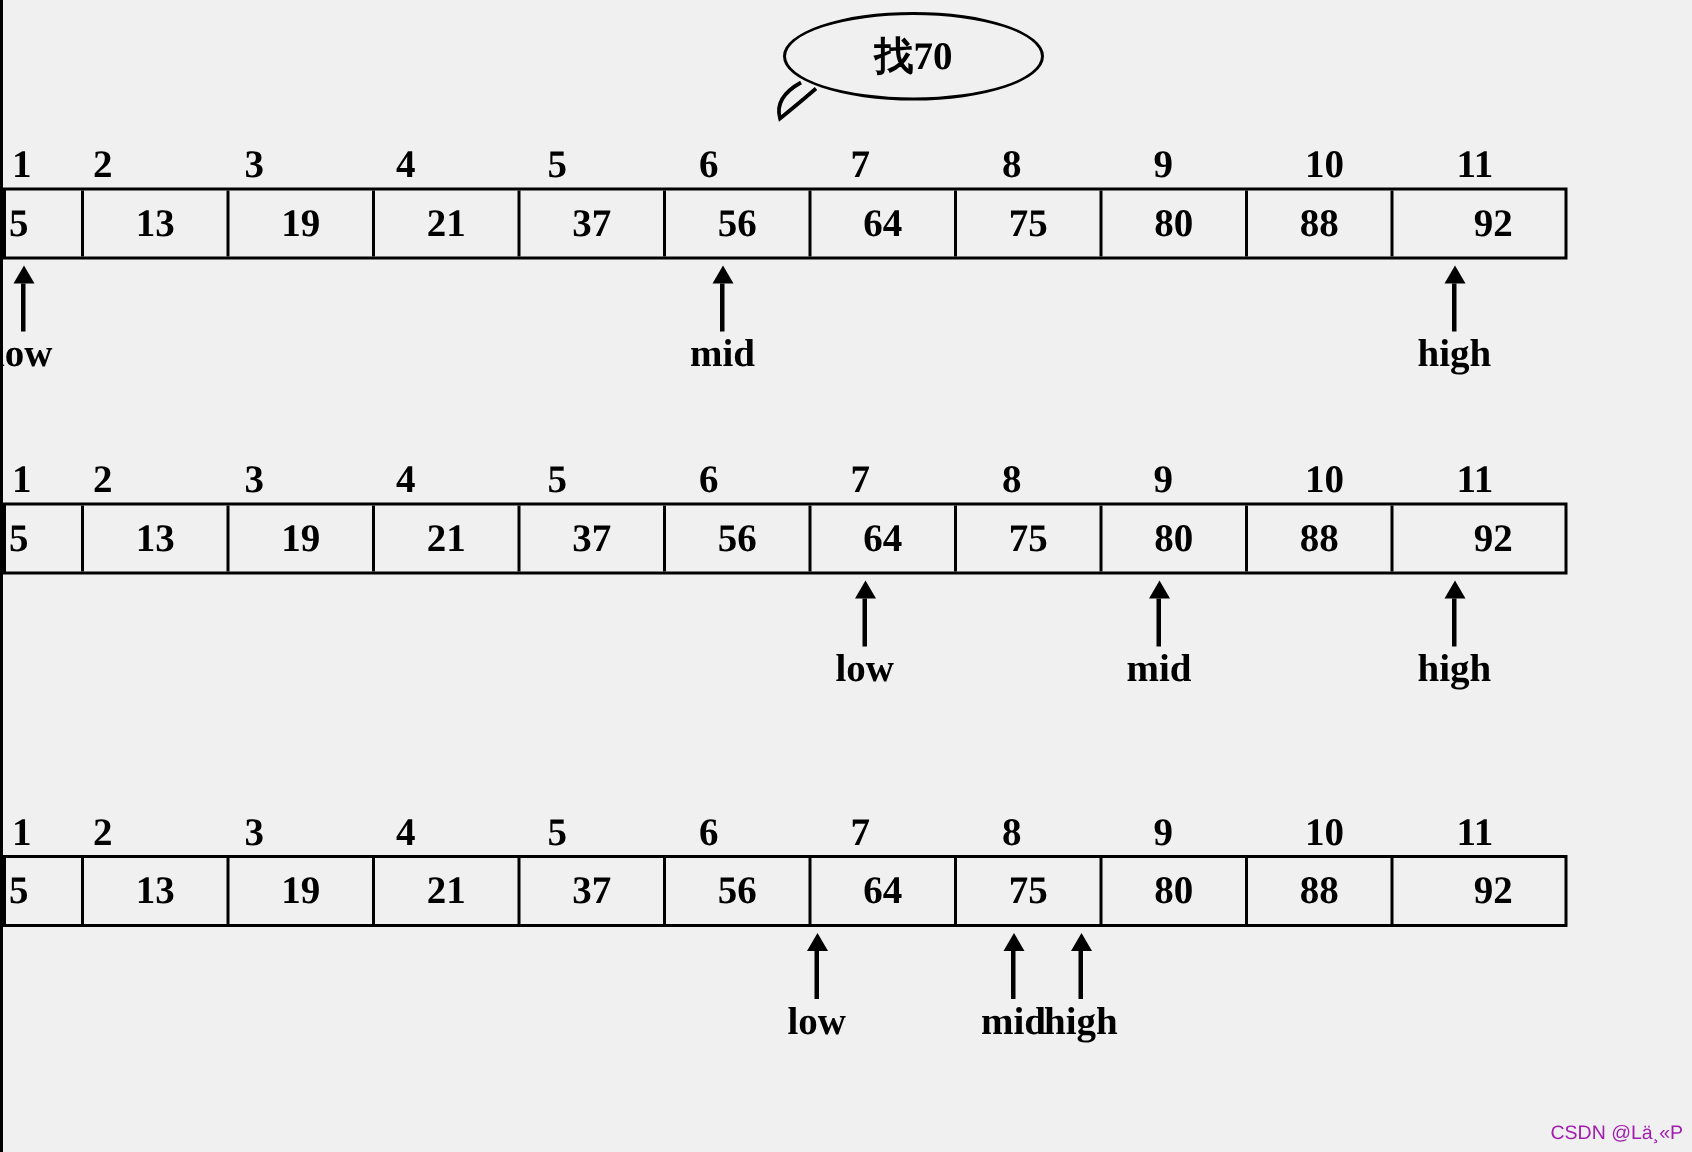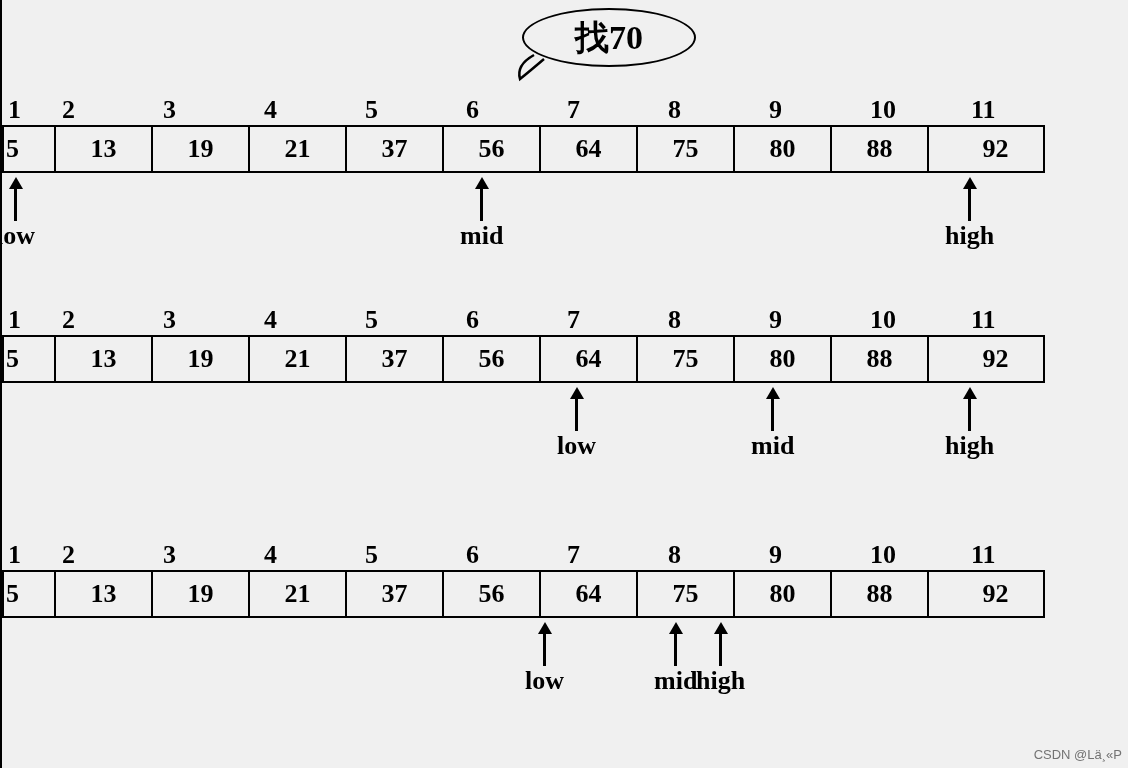--- a/index.html
+++ b/index.html
@@ -22,21 +22,21 @@
   .bubble {
     position: relative;
     border: 2.5px solid #000;
     border-radius: 50%;
     width: 170px;
     height: 55px;
     display: flex;
     align-items: center;
     justify-content: center;
     background: #f0f0f0;
-    font-size: 34px;
+    font-size: 26px;
   }
   .bubble-tail {
     position: absolute;
     left: -10px;
     bottom: -18px;
   }
   .step {
     position: absolute;
     left: 0;
   }
@@ -81,21 +81,21 @@
   }
   .ptr .stem {
     width: 2.5px;
     height: 32px;
     background: #000;
   }
   .watermark {
     position: absolute;
     right: 8px;
     bottom: 6px;
-    color: #737373;
+    color: #a21caf;
     font-size: 13px;
     font-weight: normal;
     font-family: sans-serif;
   }
 </style>
 </head>
 <body>
 
 <div class="bubble-wrap">
   <div class="bubble">

